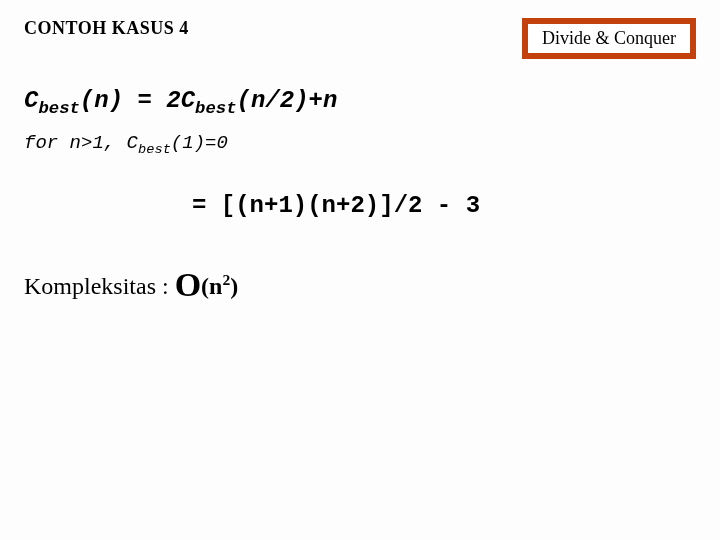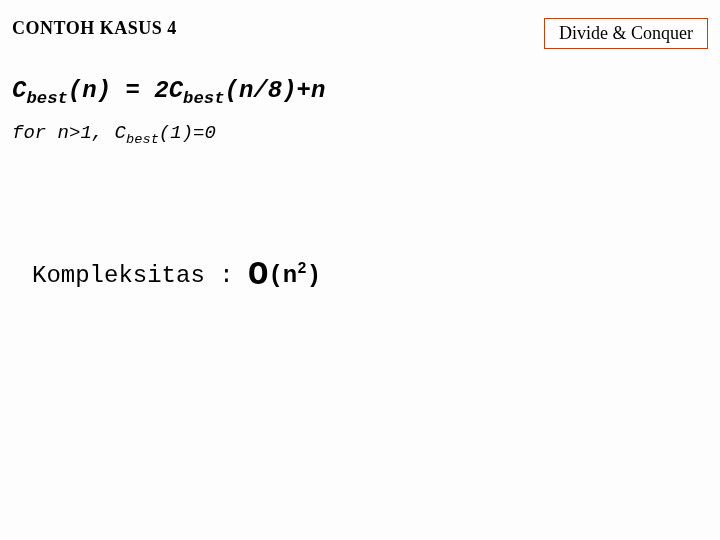--- a/index.html
+++ b/index.html
@@ -10,36 +10,36 @@
     background: #fdfdfd;
     font-family: Georgia, 'Times New Roman', serif;
     color: #000;
     position: relative;
     overflow: hidden;
   }
   .slide {
     box-sizing: border-box;
     width: 720px;
     height: 389px;
-    padding: 18px 12px;
+    padding: 18px 24px;
     position: relative;
   }
   .header-row {
     display: flex;
     justify-content: space-between;
     align-items: flex-start;
   }
   .title-left {
     font-family: Georgia, serif;
     font-weight: bold;
     font-size: 18px;
     letter-spacing: 0.5px;
   }
   .dc-box {
-    border: 1px solid #c2410c;
+    border: 6px solid #c2410c;
     padding: 4px 14px;
     font-family: Georgia, serif;
     font-size: 18px;
     background: #fff;
   }
   .pill {
     display: inline-block;
     margin-top: 20px;
     margin-left: 18px;
     padding: 6px 34px;
@@ -90,24 +90,23 @@
   }
   .lhs {
     min-width: 168px;
     white-space: pre;
   }
   .rhs {
     white-space: pre;
   }
   .komp {
     margin-top: 42px;
-    font-family: Liberation Mono, monospace;
+    font-family: Liberation Serif, serif;
     font-weight: normal;
     font-size: 24px;
-    margin-left: 20px;
   }
   .komp .bigO {
     font-size: 34px;
     font-weight: bold;
     vertical-align: -2px;
   }
   .komp .sup {
     font-size: 0.65em;
     vertical-align: super;
   }
@@ -120,30 +119,31 @@
 
 <div class="slide">
 
   <div class="header-row">
     <div class="title-left">CONTOH KASUS 4</div>
     <div class="dc-box">Divide &amp; Conquer</div>
   </div>
 
 
   <div class="eq-block">
-    <span>C</span><span class="sub">best</span><span>(n) = 2C</span><span class="sub">best</span><span>(n/8)+n</span>
+    <span>C</span><span class="sub">best</span><span>(n) = 2C</span><span class="sub">best</span><span>(n/2)+n</span>
   </div>
 
   <div class="note-right">
     <span>for n&gt;1, C</span><span class="sub">best</span><span>(1)=0</span>
   </div>
 
   <div class="worst-block">
     <div class="row">
       <span class="lhs"> </span>
+      <span class="rhs">= [(n+1)(n+2)]/2 - 3</span>
     </div>
   </div>
 
   <div class="komp">
     <span>Kompleksitas : </span><span class="bigO">O</span><span class="mono-bold">(n</span><span class="sup mono-bold">2</span><span class="mono-bold">)</span>
   </div>
 
 </div>
 
 </body></html>

